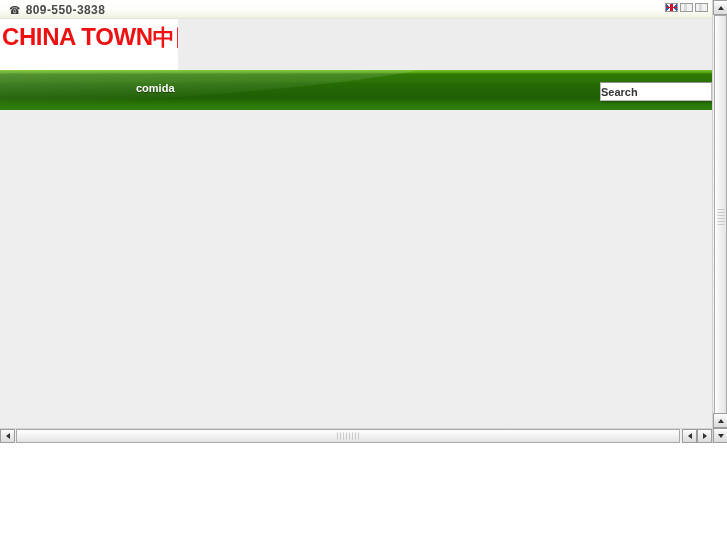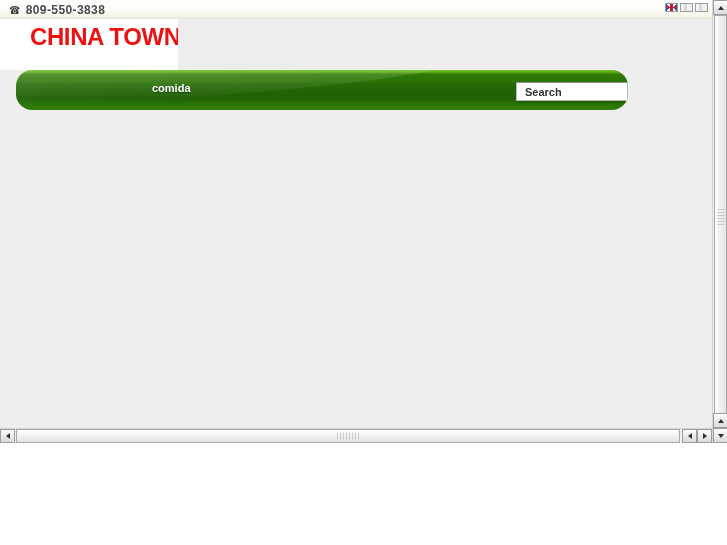--- a/index.html
+++ b/index.html
@@ -124,21 +124,20 @@
     left: 2px;
     top: 4px;
     white-space: nowrap;
   }
   .logo-en {
     font-size: 24px;
     font-weight: bold;
     color: #ee1111;
     letter-spacing: -0.4px;
     font-family: "Liberation Sans", sans-serif;
-    margin-left: 28px;
   }
   .logo-cn {
     font-size: 22px;
     font-weight: bold;
     color: #ee1111;
     font-family: "DejaVu Sans", sans-serif;
     letter-spacing: 1px;
   }
   .logo-sub {
     position: absolute;
@@ -152,32 +151,31 @@
   }
 
   
   .navwrap {
     position: relative;
     height: 43px;
     background: #eeeeee;
   }
   .nav {
     position: absolute;
-    left: 16px;
-    top: 0;
-    width: 612px;
+    left: 0;
+    top: 0;
+    width: 712px;
     height: 40px;
     background:
       linear-gradient(to bottom,
         #57a513 0px, #4e9c0f 3px,
         #2f7a06 4px, #2b7305 12px,
         #256b05 13px, #1f5f04 28px,
         #2a7407 34px, #2f7f08 40px);
     overflow: hidden;
-    border-radius: 16px;
   }
   .nav::before {
     
     content: "";
     position: absolute;
     left: -40px;
     top: -16px;
     width: 520px;
     height: 46px;
     background: linear-gradient(to bottom, rgba(255,255,255,.26), rgba(255,255,255,0));
@@ -211,21 +209,21 @@
     position: absolute;
     right: 0px;
     top: 12px;
     width: 112px;
     height: 19px;
     background: #ffffff;
     border: 1px solid #b9b9b9;
     border-top-color: #8f8f8f;
     box-sizing: border-box;
     z-index: 3;
-    padding: 0 8px;
+    padding: 0 0;
     font-size: 11px;
     font-weight: bold;
     color: #333333;
     font-family: "Liberation Sans", sans-serif;
     line-height: 17px;
     outline: none;
     box-shadow: 1px 1px 2px rgba(0,0,0,.25);
   }
 
   

